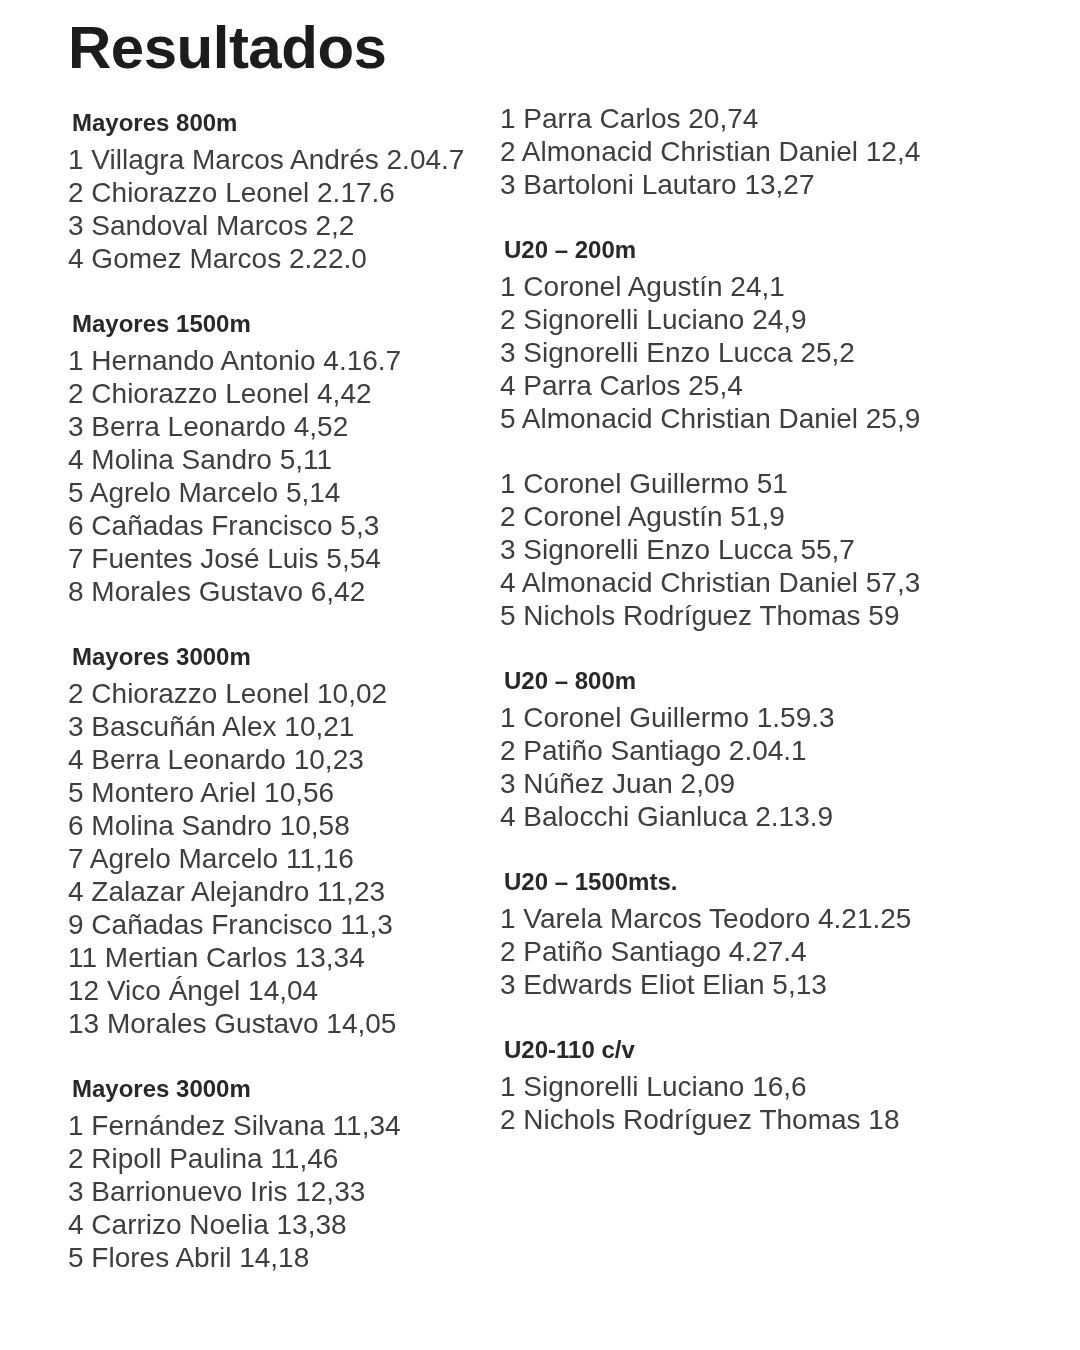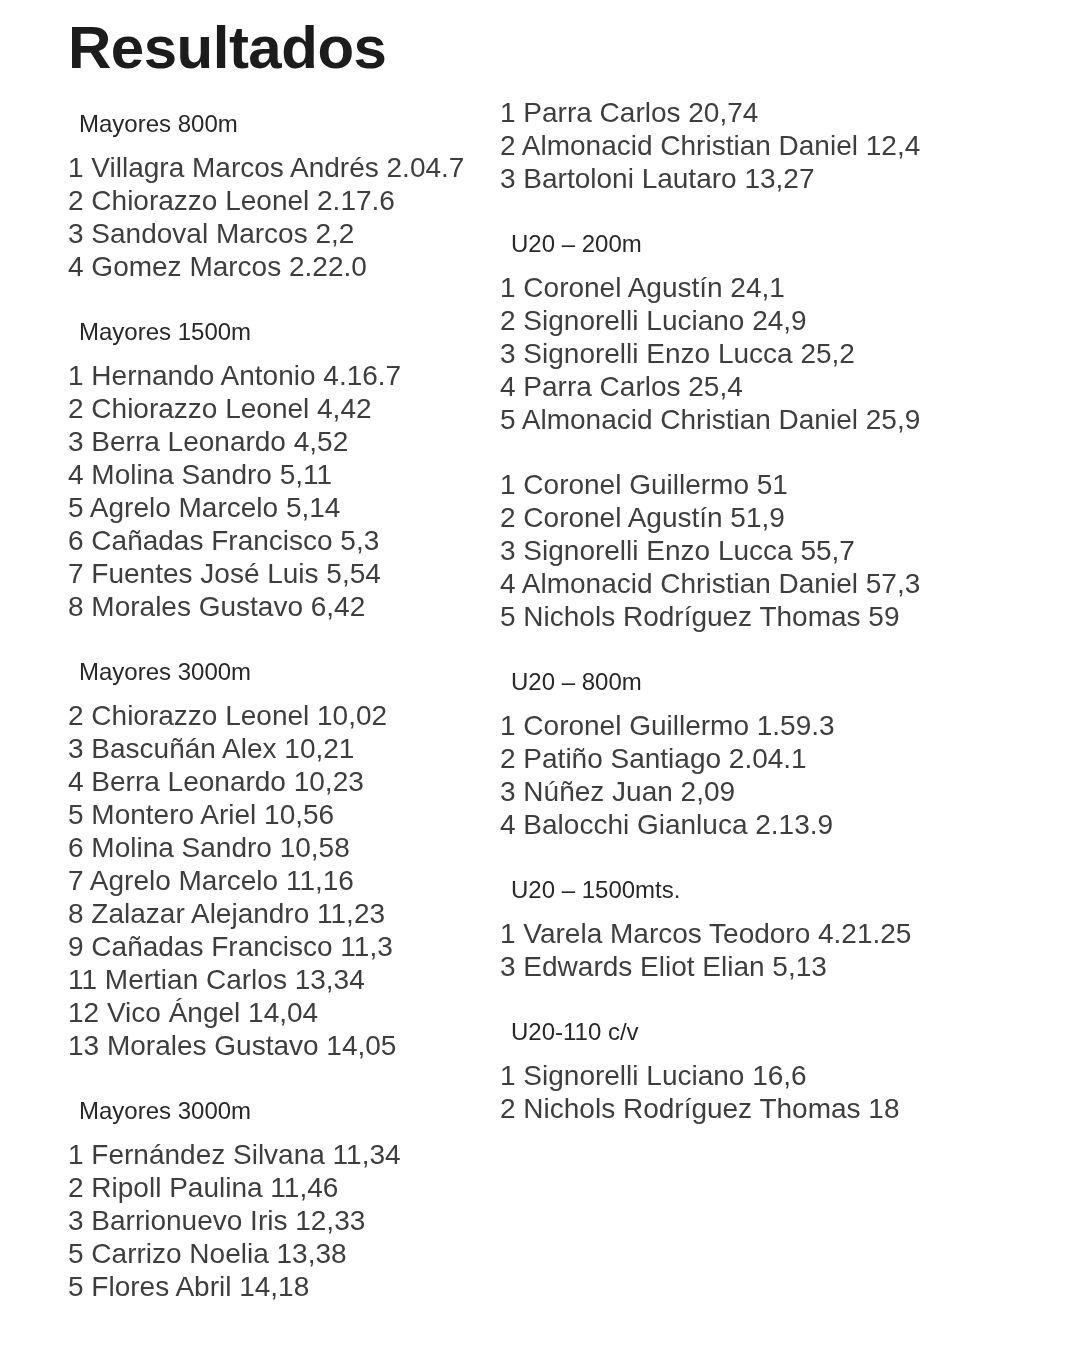--- a/index.html
+++ b/index.html
@@ -16,40 +16,40 @@
     background: var(--c-bg);
     font-family: "Liberation Sans", "DejaVu Sans", sans-serif;
     overflow: hidden;
   }
   .page {
     width: 1080px;
     height: 1350px;
     padding: 14px 40px 0 68px;
   }
   .page-title {
-    margin: 0 0 14px 0;
+    margin: 0 0 20px 0;
     font-size: 60px;
     line-height: 68px;
     font-weight: 800;
     letter-spacing: -0.5px;
     color: var(--c-title);
   }
   .columns {
     display: flex;
     align-items: flex-start;
   }
   .col { display: block; }
   .col-left { width: 432px; flex: 0 0 432px; }
   .col-right { flex: 1 1 auto; }
   .result-section { margin: 0 0 32px 0; }
   .section-heading {
-    margin: 11px;
+    margin: 4px;
     font-size: 24px;
     line-height: 33px;
-    font-weight: 400;
+    font-weight: 700;
     color: var(--c-heading);
   }
   .result-line {
     margin: 0;
     font-size: 28px;
     line-height: 33px;
     font-weight: 400;
     color: var(--c-body);
   }
 </style>
@@ -79,32 +79,32 @@
           <p class="result-line">8 Morales Gustavo 6,42</p>
         </section>
         <section class="result-section">
           <h2 class="section-heading">Mayores 3000m</h2>
           <p class="result-line">2 Chiorazzo Leonel 10,02</p>
           <p class="result-line">3 Bascuñán Alex 10,21</p>
           <p class="result-line">4 Berra Leonardo 10,23</p>
           <p class="result-line">5 Montero Ariel 10,56</p>
           <p class="result-line">6 Molina Sandro 10,58</p>
           <p class="result-line">7 Agrelo Marcelo 11,16</p>
-          <p class="result-line">8 Zalazar Alejandro 11,23</p>
+          <p class="result-line">4 Zalazar Alejandro 11,23</p>
           <p class="result-line">9 Cañadas Francisco 11,3</p>
           <p class="result-line">11 Mertian Carlos 13,34</p>
           <p class="result-line">12 Vico Ángel 14,04</p>
           <p class="result-line">13 Morales Gustavo 14,05</p>
         </section>
         <section class="result-section">
           <h2 class="section-heading">Mayores 3000m</h2>
           <p class="result-line">1 Fernández Silvana 11,34</p>
           <p class="result-line">2 Ripoll Paulina 11,46</p>
           <p class="result-line">3 Barrionuevo Iris 12,33</p>
-          <p class="result-line">5 Carrizo Noelia 13,38</p>
+          <p class="result-line">4 Carrizo Noelia 13,38</p>
           <p class="result-line">5 Flores Abril 14,18</p>
         </section>
       </div>
     <div class="col col-right">
         <section class="result-section">
           <p class="result-line">1 Parra Carlos 20,74</p>
           <p class="result-line">2 Almonacid Christian Daniel 12,4</p>
           <p class="result-line">3 Bartoloni Lautaro 13,27</p>
         </section>
         <section class="result-section">
@@ -125,20 +125,21 @@
         <section class="result-section">
           <h2 class="section-heading">U20 – 800m</h2>
           <p class="result-line">1 Coronel Guillermo 1.59.3</p>
           <p class="result-line">2 Patiño Santiago 2.04.1</p>
           <p class="result-line">3 Núñez Juan 2,09</p>
           <p class="result-line">4 Balocchi Gianluca 2.13.9</p>
         </section>
         <section class="result-section">
           <h2 class="section-heading">U20 – 1500mts.</h2>
           <p class="result-line">1 Varela Marcos Teodoro 4.21.25</p>
+          <p class="result-line">2 Patiño Santiago 4.27.4</p>
           <p class="result-line">3 Edwards Eliot Elian 5,13</p>
         </section>
         <section class="result-section">
           <h2 class="section-heading">U20-110 c/v</h2>
           <p class="result-line">1 Signorelli Luciano 16,6</p>
           <p class="result-line">2 Nichols Rodríguez Thomas 18</p>
         </section>
       </div>
   </div>
 </main>

